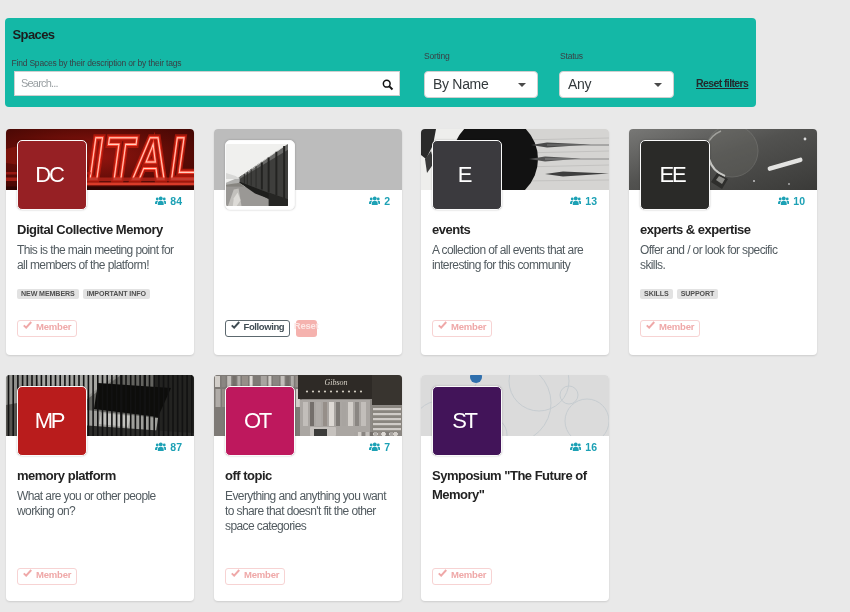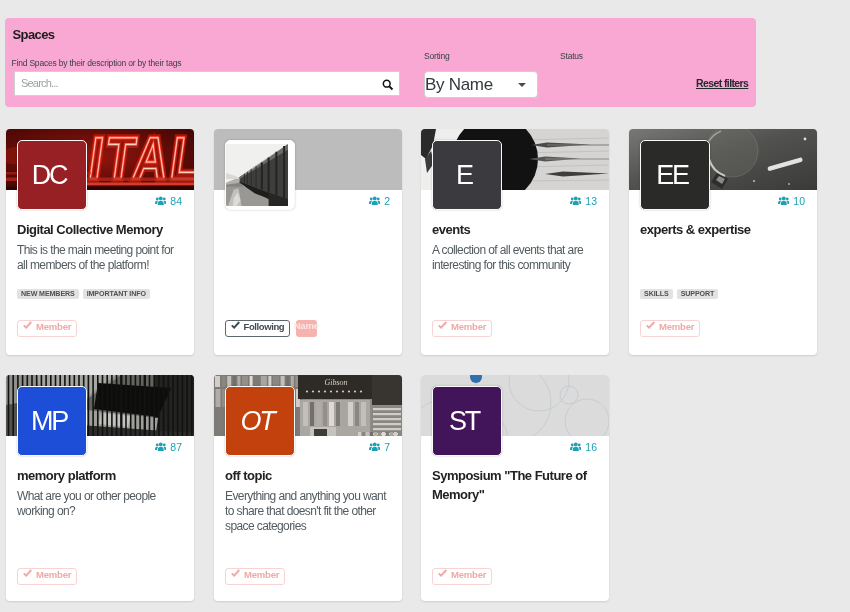--- a/index.html
+++ b/index.html
@@ -1,30 +1,30 @@
 <!DOCTYPE html>
 <html><head><meta charset="utf-8"><title>Spaces</title><style>
 *{margin:0;padding:0;box-sizing:border-box;}
 html,body{width:850px;height:612px;}
 body{background:#e9e9e9;font-family:"Liberation Sans",sans-serif;position:relative;overflow:hidden;}
-.panel{position:absolute;left:5px;top:18px;width:751px;height:89px;background:#f9a8d4;border-radius:4px;}
+.panel{position:absolute;left:5px;top:18px;width:751px;height:89px;background:#14b8a6;border-radius:4px;}
 .h1{position:absolute;left:7.5px;top:9px;font-size:13px;font-weight:bold;color:#1c1c1c;letter-spacing:-0.6px;}
 .lbl{position:absolute;font-size:8.5px;letter-spacing:-0.2px;color:#3a4045;}
 .searchbox{position:absolute;left:8.5px;top:53px;width:386px;height:25px;border:1px solid #cfcfcf;border-radius:0;background:#fff;}
 .searchbox .ph{position:absolute;left:6.5px;top:5px;font-size:11px;letter-spacing:-0.8px;color:#9aa0a3;}
 .searchbox svg{position:absolute;right:5px;top:6.5px;}
-.sel{position:absolute;top:52.5px;height:27px;border:1px solid #cfcfcf;border-radius:4px;background:#fff;font-size:17px;letter-spacing:-0.3px;color:#33393c;line-height:25px;}
+.sel{position:absolute;top:52.5px;height:27px;border:1px solid #cfcfcf;border-radius:4px;background:#fff;font-size:14px;letter-spacing:-0.3px;color:#33393c;line-height:25px;padding-left:8px;}
 .sel .caret{position:absolute;right:11px;top:11px;width:0;height:0;border-left:4px solid transparent;border-right:4px solid transparent;border-top:4.5px solid #4a4a4a;}
 .reset{position:absolute;left:691px;top:59px;font-size:10.5px;letter-spacing:-0.6px;font-weight:bold;color:#24292c;text-decoration:underline;}
 .card{position:absolute;width:188px;height:226px;background:#fff;border-radius:4px;box-shadow:0 1px 2px rgba(0,0,0,0.12);}
 .banner{position:absolute;left:0;top:0;width:188px;height:61px;border-radius:4px 4px 0 0;overflow:hidden;}
 .banner svg{display:block;}
 .avatar{position:absolute;left:11px;top:11px;width:70px;height:70px;border-radius:5px;border:1.5px solid #fafafa;color:#fff;
- display:flex;align-items:center;justify-content:center;font-size:27px;letter-spacing:-2.2px;padding-right:6px;box-shadow:0 0 2px rgba(0,0,0,0.25);}
-.members{position:absolute;top:67px;right:12px;color:#1da1b5;font-size:10.5px;font-weight:normal;display:flex;align-items:center;height:10px;}
+ display:flex;align-items:center;justify-content:center;font-size:22px;letter-spacing:-2.2px;padding-right:6px;box-shadow:0 0 2px rgba(0,0,0,0.25);}
+.members{position:absolute;top:67px;right:12px;color:#1da1b5;font-size:10.5px;font-weight:bold;display:flex;align-items:center;height:10px;}
 .members svg{margin-right:4px;}
 .title{position:absolute;left:11px;top:92px;font-size:13px;font-weight:bold;color:#222;line-height:18.5px;letter-spacing:-0.5px;white-space:nowrap;}
 .desc{position:absolute;left:11px;top:113.5px;font-size:12px;color:#525b60;line-height:15.2px;letter-spacing:-0.6px;white-space:nowrap;}
 .tags{position:absolute;left:11px;top:159.5px;white-space:nowrap;line-height:0;}
 .tag{display:inline-block;vertical-align:top;background:#e2e2e2;color:#505050;font-size:7.1px;font-weight:bold;letter-spacing:-0.1px;
  height:10.5px;line-height:10.5px;padding:0 4px;border-radius:2px;margin-right:4px;}
 .btnrow{position:absolute;left:11px;top:190.5px;display:flex;}
 .btn{height:17px;border-radius:3px;font-size:9.5px;font-weight:bold;display:inline-flex;align-items:flex-start;padding:0 5px;margin-right:6px;letter-spacing:-0.2px;}
 .btn svg{margin-right:4px;}
 .btn-member{border:1px solid #f7d3d3;color:#efa8a8;background:#fff;}
@@ -37,20 +37,21 @@
 <div class="searchbox">
       <span class="ph">Search...</span>
       <svg width="12" height="12" viewBox="0 0 16 16">
         <circle cx="6.3" cy="6.3" r="4.5" stroke="#111" stroke-width="2" fill="none"></circle>
         <line x1="9.8" y1="9.8" x2="14" y2="14" stroke="#111" stroke-width="2.6"></line>
       </svg>
     </div>
 <div class="lbl" style="left:419px;top:32.5px;text-align:right;">Sorting</div>
 <div class="sel" style="left:419px;width:114px;">By Name<span class="caret"></span></div>
 <div class="lbl" style="left:555px;top:32.5px;">Status</div>
+<div class="sel" style="left:554px;width:115px;">Any<span class="caret"></span></div>
 <div class="reset">Reset filters</div>
 </div>
 <div class="card" style="left:6px;top:129px;">
     <div class="banner">
       <svg width="188" height="61" viewBox="0 0 188 61">
 <defs>
           <radialGradient id="g1" cx="45%" cy="45%" r="85%">
 <stop offset="0%" stop-color="#96150f"></stop>
             <stop offset="55%" stop-color="#5c0b06"></stop>
             <stop offset="100%" stop-color="#330503"></stop>
@@ -130,21 +131,21 @@
           <circle cx="12" cy="5" r="4.1"></circle>
 <path d="M12 9.8c-3.6 0-6.2 2.4-6.2 5.4V19h12.4v-3.8c0-3-2.6-5.4-6.2-5.4z"></path>
 <path d="M4.2 9.9C1.8 9.9 0 11.8 0 14.2V17h4.3v-1.8c0-1.9.8-3.6 2.1-4.8-.6-.3-1.4-.5-2.2-.5z"></path>
 <path d="M19.8 9.9c2.4 0 4.2 1.9 4.2 4.3V17h-4.3v-1.8c0-1.9-.8-3.6-2.1-4.8.6-.3 1.4-.5 2.2-.5z"></path>
 </g>
       </svg>2</div>
     <div class="btnrow">
       <span class="btn btn-follow"><svg width="9" height="8" viewBox="0 0 12 10">
           <path d="M1 5.5 L4.2 8.5 L11 1" stroke="#3f4c53" stroke-width="2.6" fill="none"></path>
         </svg> Following</span>
-      <span class="btn btn-join">Name</span>
+      <span class="btn btn-join">Reset</span>
     </div>
   </div>
 <div class="card" style="left:421px;top:129px;">
     <div class="banner">
       <svg width="188" height="61" viewBox="0 0 188 61">
 <rect width="188" height="61" fill="#eeeeec"></rect>
 <rect x="100" y="0" width="88" height="61" fill="#d5d4d2"></rect>
 <g stroke="#c3c2c0" stroke-width="1">
           <line x1="100" y1="11" x2="188" y2="9"></line>
           <line x1="100" y1="24" x2="188" y2="22"></line>
@@ -207,20 +208,21 @@
         <g fill="#1da1b5">
 <circle cx="4.6" cy="6.2" r="2.9"></circle>
           <circle cx="19.4" cy="6.2" r="2.9"></circle>
           <circle cx="12" cy="5" r="4.1"></circle>
 <path d="M12 9.8c-3.6 0-6.2 2.4-6.2 5.4V19h12.4v-3.8c0-3-2.6-5.4-6.2-5.4z"></path>
 <path d="M4.2 9.9C1.8 9.9 0 11.8 0 14.2V17h4.3v-1.8c0-1.9.8-3.6 2.1-4.8-.6-.3-1.4-.5-2.2-.5z"></path>
 <path d="M19.8 9.9c2.4 0 4.2 1.9 4.2 4.3V17h-4.3v-1.8c0-1.9-.8-3.6-2.1-4.8.6-.3 1.4-.5 2.2-.5z"></path>
 </g>
       </svg>10</div>
     <div class="title">experts &amp; expertise</div>
+    <div class="desc" style="">Offer and / or look for specific<br>skills.</div>
     <div class="tags"><span class="tag">SKILLS</span><span class="tag">SUPPORT</span></div>
     <div class="btnrow" style="">
       <span class="btn btn-member"><svg width="9" height="8" viewBox="0 0 12 10">
           <path d="M1 5.5 L4.2 8.5 L11 1" stroke="#efa8a8" stroke-width="2.6" fill="none"></path>
         </svg> Member</span>
     </div>
   </div>
 <div class="card" style="left:6px;top:375px;">
     <div class="banner">
       <svg width="188" height="61" viewBox="0 0 188 61">
@@ -268,21 +270,21 @@
 <line x1="152.9" y1="0" x2="152.9" y2="61" stroke="#121212" stroke-width="1.6"></line>
 <line x1="157.6" y1="0" x2="157.6" y2="61" stroke="#121212" stroke-width="1.6"></line>
 <line x1="162.3" y1="0" x2="162.3" y2="61" stroke="#121212" stroke-width="1.6"></line>
 <line x1="167.0" y1="0" x2="167.0" y2="61" stroke="#121212" stroke-width="1.6"></line>
 <line x1="171.7" y1="0" x2="171.7" y2="61" stroke="#121212" stroke-width="1.6"></line>
 <line x1="176.4" y1="0" x2="176.4" y2="61" stroke="#121212" stroke-width="1.6"></line>
 <line x1="181.1" y1="0" x2="181.1" y2="61" stroke="#121212" stroke-width="1.6"></line>
 <line x1="185.8" y1="0" x2="185.8" y2="61" stroke="#121212" stroke-width="1.6"></line>
 </svg>
     </div>
-    <div class="avatar" style="background:#1d4ed8;text-align:center;">MP</div>
+    <div class="avatar" style="background:#b91c1c;text-align:center;">MP</div>
     <div class="members"><svg width="11.5" height="9.5" viewBox="0 0 24 20">
         <g fill="#1da1b5">
 <circle cx="4.6" cy="6.2" r="2.9"></circle>
           <circle cx="19.4" cy="6.2" r="2.9"></circle>
           <circle cx="12" cy="5" r="4.1"></circle>
 <path d="M12 9.8c-3.6 0-6.2 2.4-6.2 5.4V19h12.4v-3.8c0-3-2.6-5.4-6.2-5.4z"></path>
 <path d="M4.2 9.9C1.8 9.9 0 11.8 0 14.2V17h4.3v-1.8c0-1.9.8-3.6 2.1-4.8-.6-.3-1.4-.5-2.2-.5z"></path>
 <path d="M19.8 9.9c2.4 0 4.2 1.9 4.2 4.3V17h-4.3v-1.8c0-1.9-.8-3.6-2.1-4.8.6-.3 1.4-.5 2.2-.5z"></path>
 </g>
       </svg>87</div>
@@ -369,21 +371,21 @@
         <rect x="156" y="57" width="3" height="4" fill="#746f6b"></rect>
         <rect x="160" y="57" width="3" height="4" fill="#b0aca8"></rect>
         <rect x="164" y="57" width="3" height="4" fill="#968f89"></rect>
         <rect x="168" y="57" width="3" height="4" fill="#ddd9d4"></rect>
         <rect x="172" y="57" width="3" height="4" fill="#7e7a76"></rect>
         <rect x="176" y="57" width="3" height="4" fill="#a8a4a0"></rect>
         <rect x="180" y="57" width="3" height="4" fill="#d2cec9"></rect>
         <rect x="184" y="57" width="3" height="4" fill="#8a8682"></rect>
 </svg>
     </div>
-    <div class="avatar" style="background:#c2410c;font-style:italic;">OT</div>
+    <div class="avatar" style="background:#be185d;">OT</div>
     <div class="members"><svg width="11.5" height="9.5" viewBox="0 0 24 20">
         <g fill="#1da1b5">
 <circle cx="4.6" cy="6.2" r="2.9"></circle>
           <circle cx="19.4" cy="6.2" r="2.9"></circle>
           <circle cx="12" cy="5" r="4.1"></circle>
 <path d="M12 9.8c-3.6 0-6.2 2.4-6.2 5.4V19h12.4v-3.8c0-3-2.6-5.4-6.2-5.4z"></path>
 <path d="M4.2 9.9C1.8 9.9 0 11.8 0 14.2V17h4.3v-1.8c0-1.9.8-3.6 2.1-4.8-.6-.3-1.4-.5-2.2-.5z"></path>
 <path d="M19.8 9.9c2.4 0 4.2 1.9 4.2 4.3V17h-4.3v-1.8c0-1.9-.8-3.6-2.1-4.8.6-.3 1.4-.5 2.2-.5z"></path>
 </g>
       </svg>7</div>

